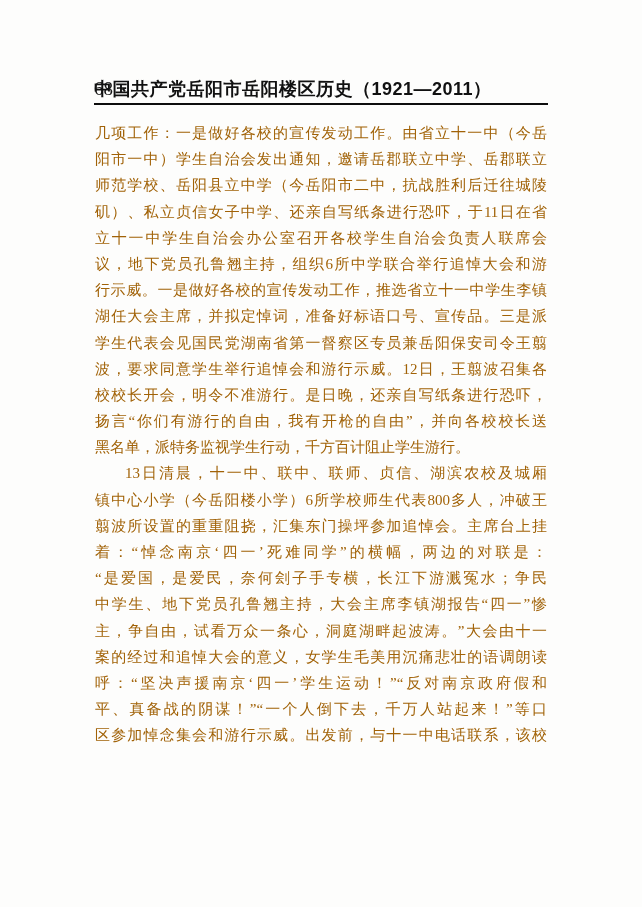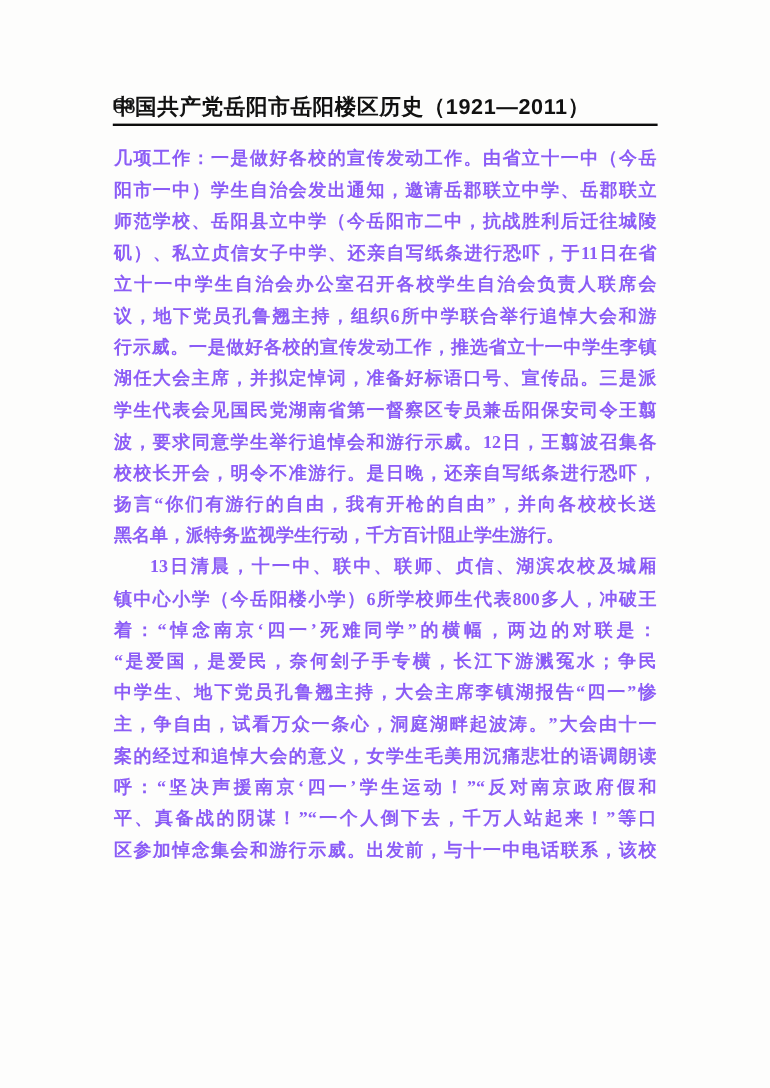--- a/index.html
+++ b/index.html
@@ -62,22 +62,21 @@
     font-size: 15px;
   }
   .paragraph { margin: 0; padding: 0; }
   .line {
     height: 26.2px;
     line-height: 26.2px;
     white-space: nowrap;
     overflow: visible;
     text-align: justify;
     text-align-last: justify;
-    color: #8b5cf6;
-    font-weight: bold;
+    color: #a16207;
   }
   .line.indent { padding-left: 30px; }
   .line.short {
     text-align: left;
     text-align-last: left;
   }
 </style>
 </head>
 <body>
 
@@ -99,20 +98,21 @@
         <div class="line">湖任大会主席，并拟定悼词，准备好标语口号、宣传品。三是派</div>
         <div class="line">学生代表会见国民党湖南省第一督察区专员兼岳阳保安司令王翦</div>
         <div class="line">波，要求同意学生举行追悼会和游行示威。12日，王翦波召集各</div>
         <div class="line">校校长开会，明令不准游行。是日晚，还亲自写纸条进行恐吓，</div>
         <div class="line">扬言“你们有游行的自由，我有开枪的自由”，并向各校校长送</div>
         <div class="line short">黑名单，派特务监视学生行动，千方百计阻止学生游行。</div>
       </div>
       <div class="paragraph">
         <div class="line indent">13日清晨，十一中、联中、联师、贞信、湖滨农校及城厢</div>
         <div class="line">镇中心小学（今岳阳楼小学）6所学校师生代表800多人，冲破王</div>
+        <div class="line">翦波所设置的重重阻挠，汇集东门操坪参加追悼会。主席台上挂</div>
         <div class="line">着：“悼念南京‘四一’死难同学”的横幅，两边的对联是：</div>
         <div class="line">“是爱国，是爱民，奈何刽子手专横，长江下游溅冤水；争民</div>
         <div class="line">中学生、地下党员孔鲁翘主持，大会主席李镇湖报告“四一”惨</div>
         <div class="line">主，争自由，试看万众一条心，洞庭湖畔起波涛。”大会由十一</div>
         <div class="line">案的经过和追悼大会的意义，女学生毛美用沉痛悲壮的语调朗读</div>
         <div class="line">呼：“坚决声援南京‘四一’学生运动！”“反对南京政府假和</div>
         <div class="line">平、真备战的阴谋！”“一个人倒下去，千万人站起来！”等口</div>
         <div class="line">区参加悼念集会和游行示威。出发前，与十一中电话联系，该校</div>
       </div>
     </div>

